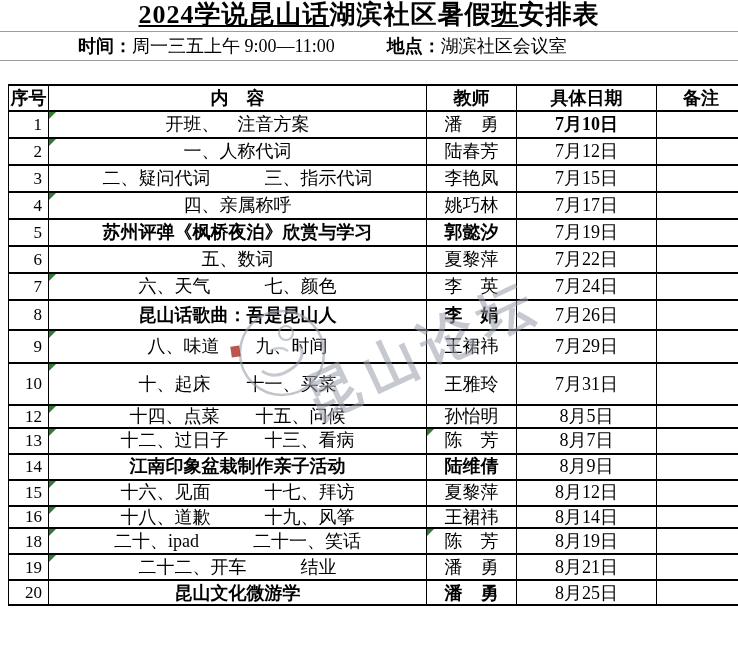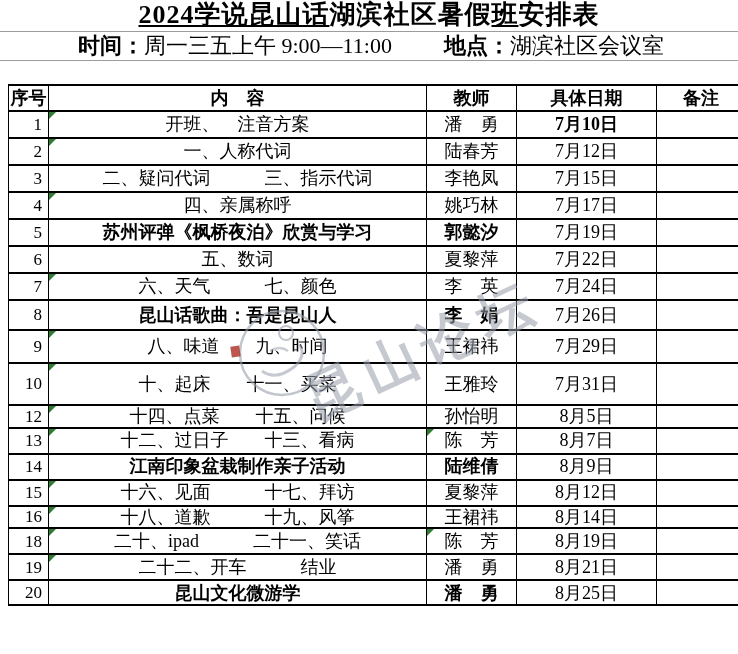--- a/index.html
+++ b/index.html
@@ -12,21 +12,21 @@
   .page-title{
     position:absolute;top:-3px;left:0;width:738px;text-align:center;
     font-size:26px;font-weight:bold;letter-spacing:1px;white-space:nowrap;
   }
   .page-title .u{text-decoration:underline;text-align:center;}
   .rule{position:absolute;left:0;width:738px;height:0;border-top:1px solid #9c9c9c;}
   .rule1{top:31px;}
   .rule2{top:60px;}
   .info-bar{
     position:absolute;top:33px;left:78px;width:660px;height:26px;
-    font-size:22px;line-height:26px;white-space:nowrap;
+    font-size:18px;line-height:26px;white-space:nowrap;
   }
   .info-bar .lbl{font-weight:bold;}
   .info-bar .place{margin-left:52px;}
   
   .tbl-wrap{position:absolute;top:84px;left:8px;}
   table{border-collapse:collapse;table-layout:fixed;width:737px;}
   col.c-no{width:40px;}
   col.c-content{width:378px;}
   col.c-teacher{width:90px;}
   col.c-date{width:140px;}

